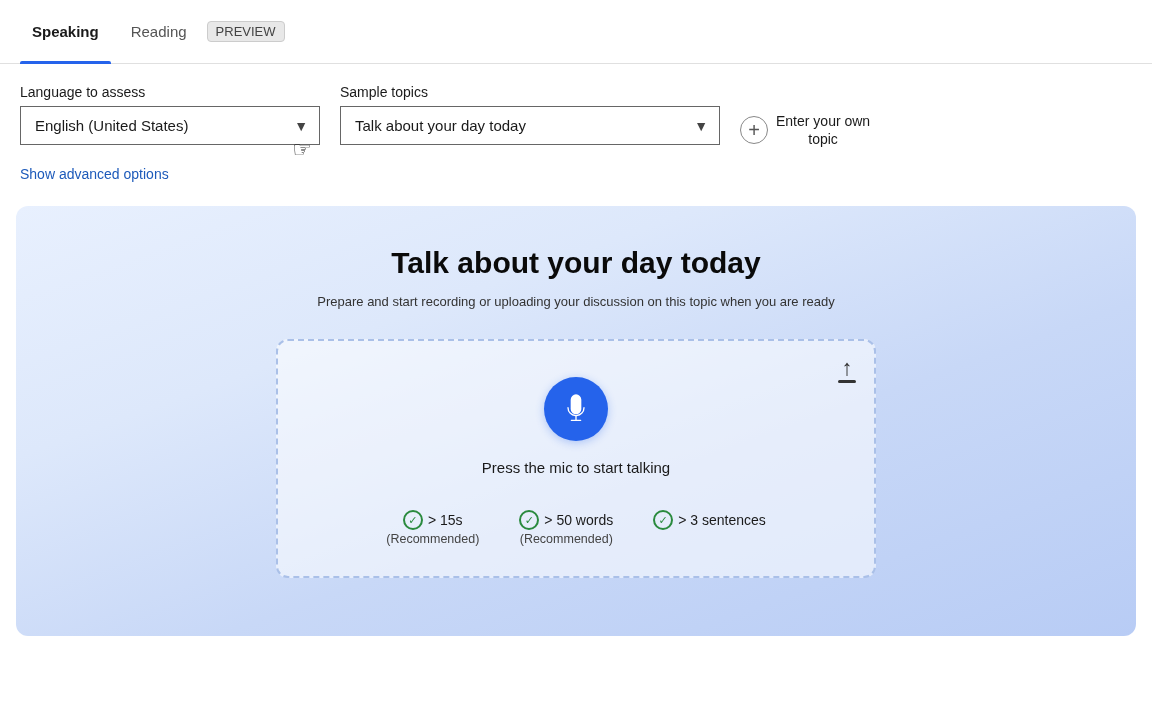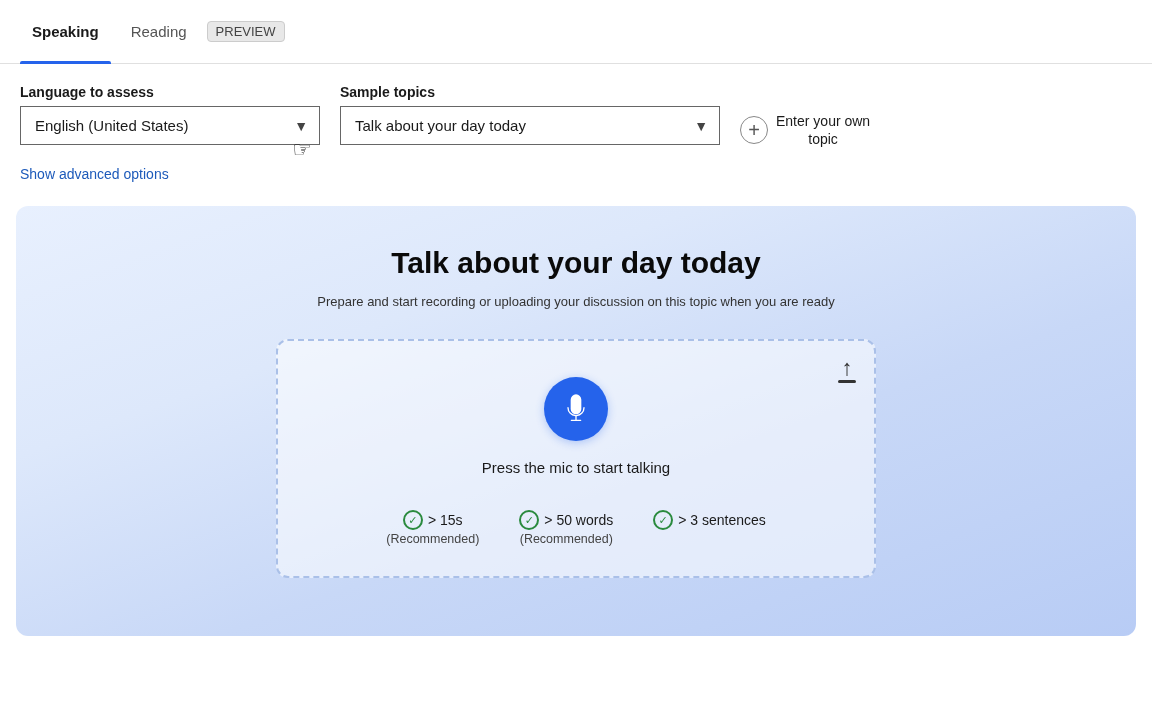--- a/index.html
+++ b/index.html
@@ -71,21 +71,21 @@
       align-items: flex-start;
       gap: 20px;
     }
     .field-group {
       display: flex;
       flex-direction: column;
       gap: 6px;
     }
     .field-label {
       font-size: 14px;
-      font-weight: 700;
+      font-weight: 400;
       color: #1a1a1a;
     }
     .select-wrapper {
       position: relative;
       display: inline-block;
     }
     .select-lang {
       width: 300px;
     }
     .select-topic {

